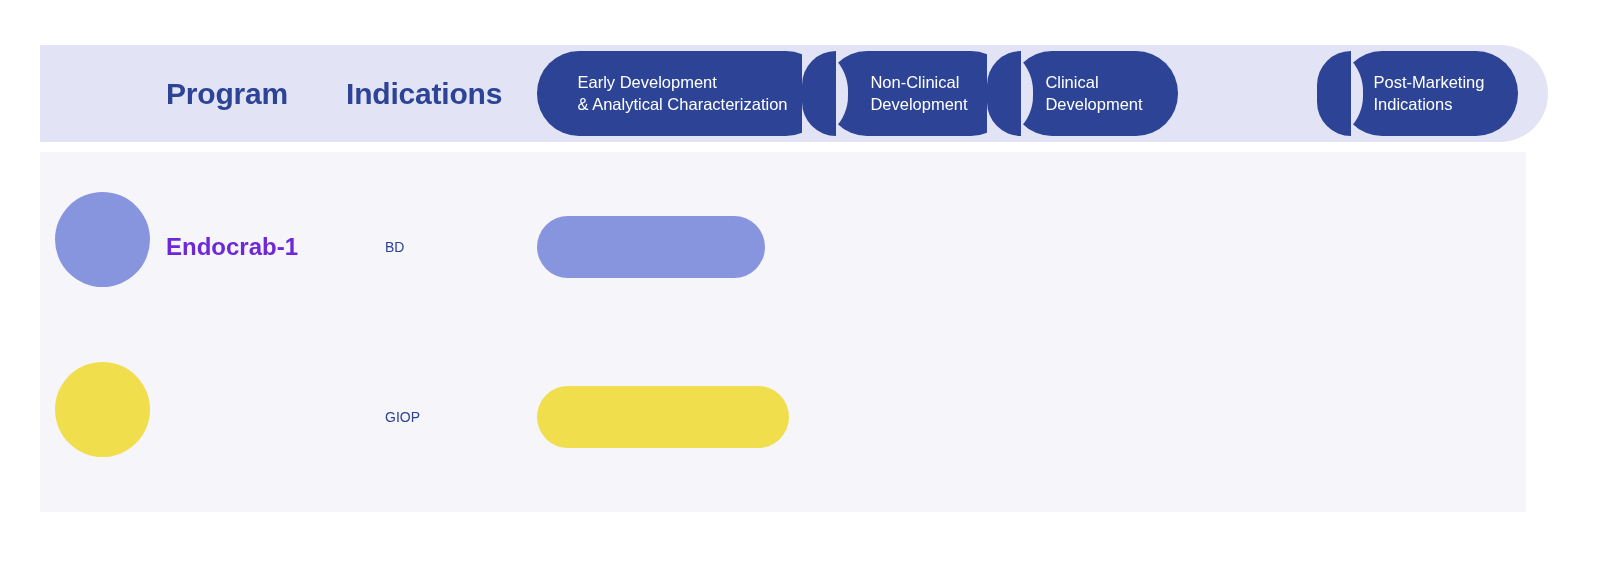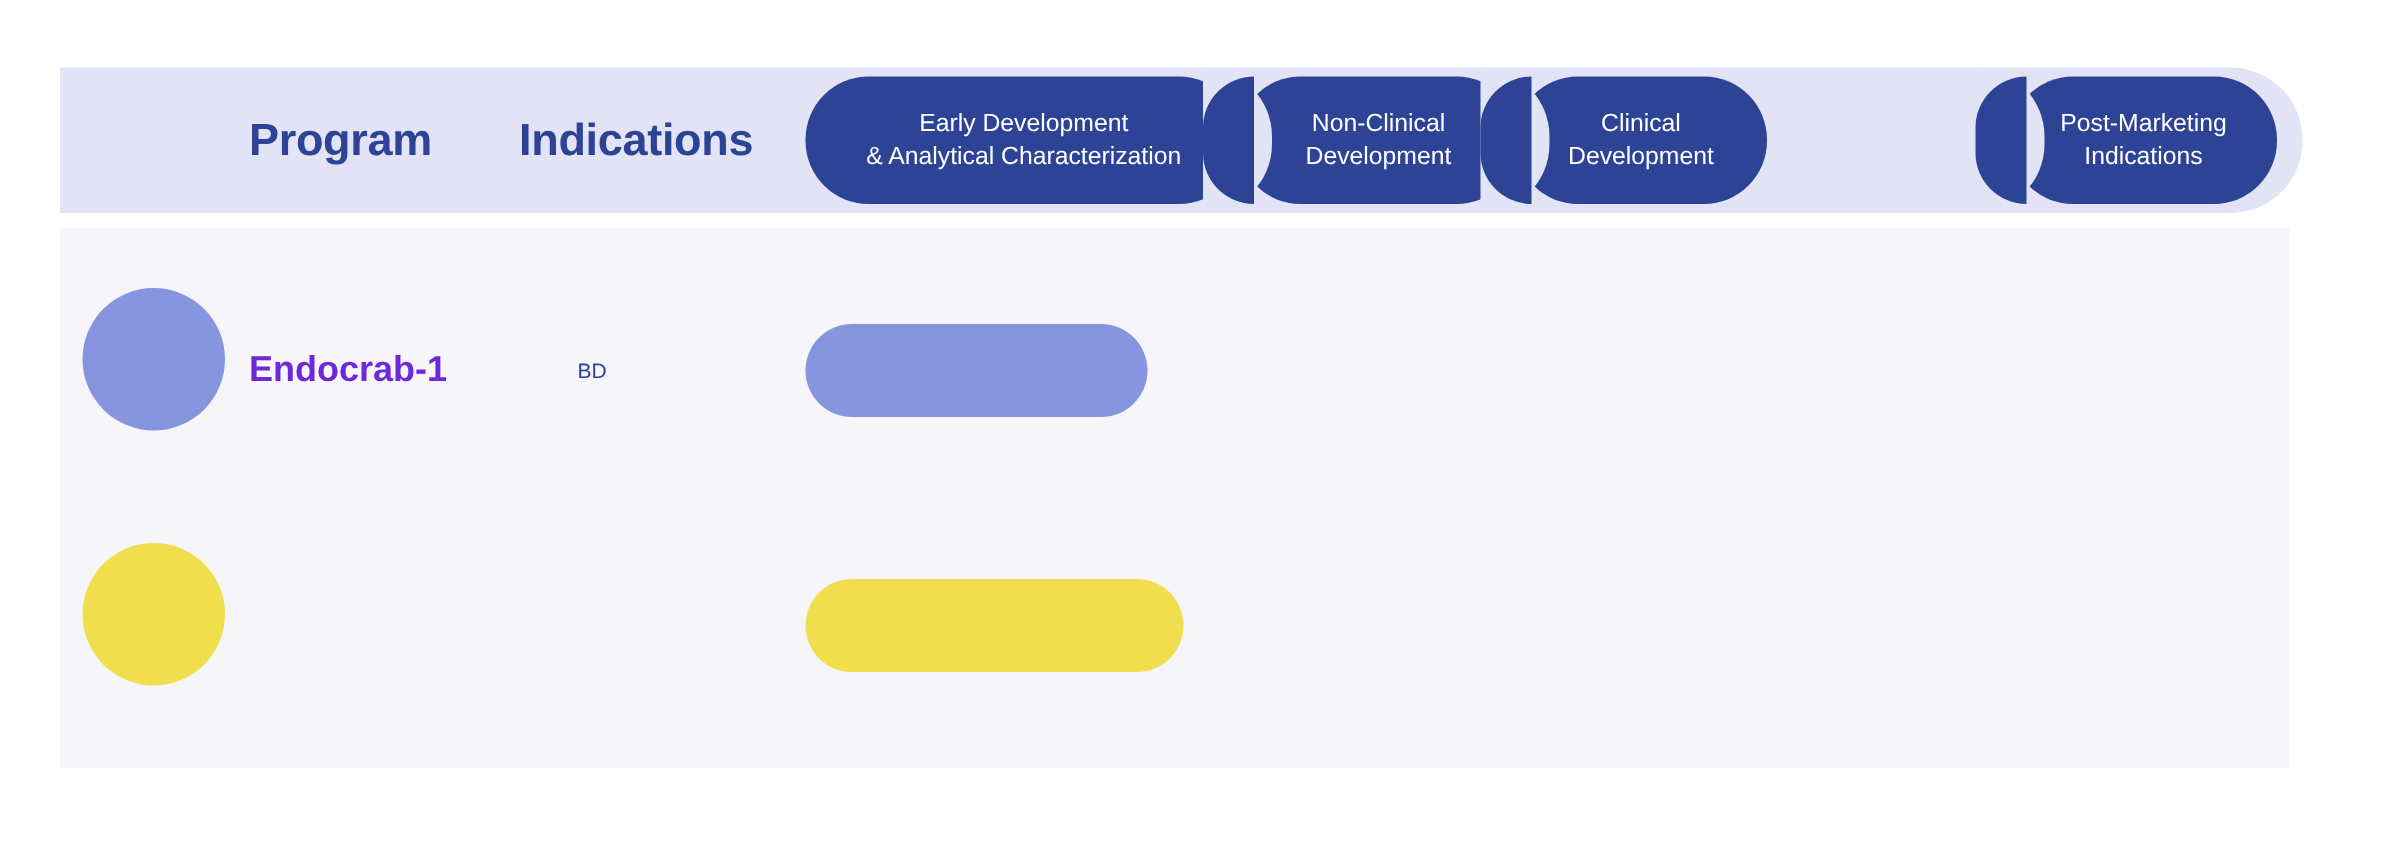--- a/index.html
+++ b/index.html
@@ -22,20 +22,21 @@
 
   
   .header-band {
     position: absolute;
     left: 40px;
     top: 45px;
     width: 1495px;
     height: 97px;
     background: #E2E4F5;
     border-radius: 0 48px 48px 0;
+    padding-left: 13px;
   }
 
   .col-title {
     position: absolute;
     top: 0;
     height: 97px;
     display: flex;
     align-items: center;
     font-size: 30px;
     font-weight: bold;
@@ -55,21 +56,20 @@
     height: 85px;
   }
   .stage {
     position: absolute;
     top: 0;
     height: 85px;
     background: #2C4396;
     display: flex;
     align-items: center;
     justify-content: center;
-    text-align: center;
     color: #ffffff;
     font-size: 16.5px;
     line-height: 1.28;
     box-sizing: border-box;
     padding: 0 6px;
   }
   .stage .stage-label { white-space: pre-line; }
 
   
   .stage.s0 {
@@ -214,17 +214,18 @@
 
     <div class="row r0">
       <div class="row-dot" style="background:#8795DE;"></div>
       <div class="row-program">Endocrab-1</div>
       <div class="row-indication">BD</div>
       <div class="row-bar" style="background:#8795DE;width:228px;"></div>
     </div>
 
     <div class="row r1">
       <div class="row-dot" style="background:#F0DE4C;"></div>
+      <div class="row-indication">GIOP</div>
       <div class="row-bar" style="background:#F0DE4C;width:252px;"></div>
     </div>
 
   </div>
 </div>
 
 </body></html>

